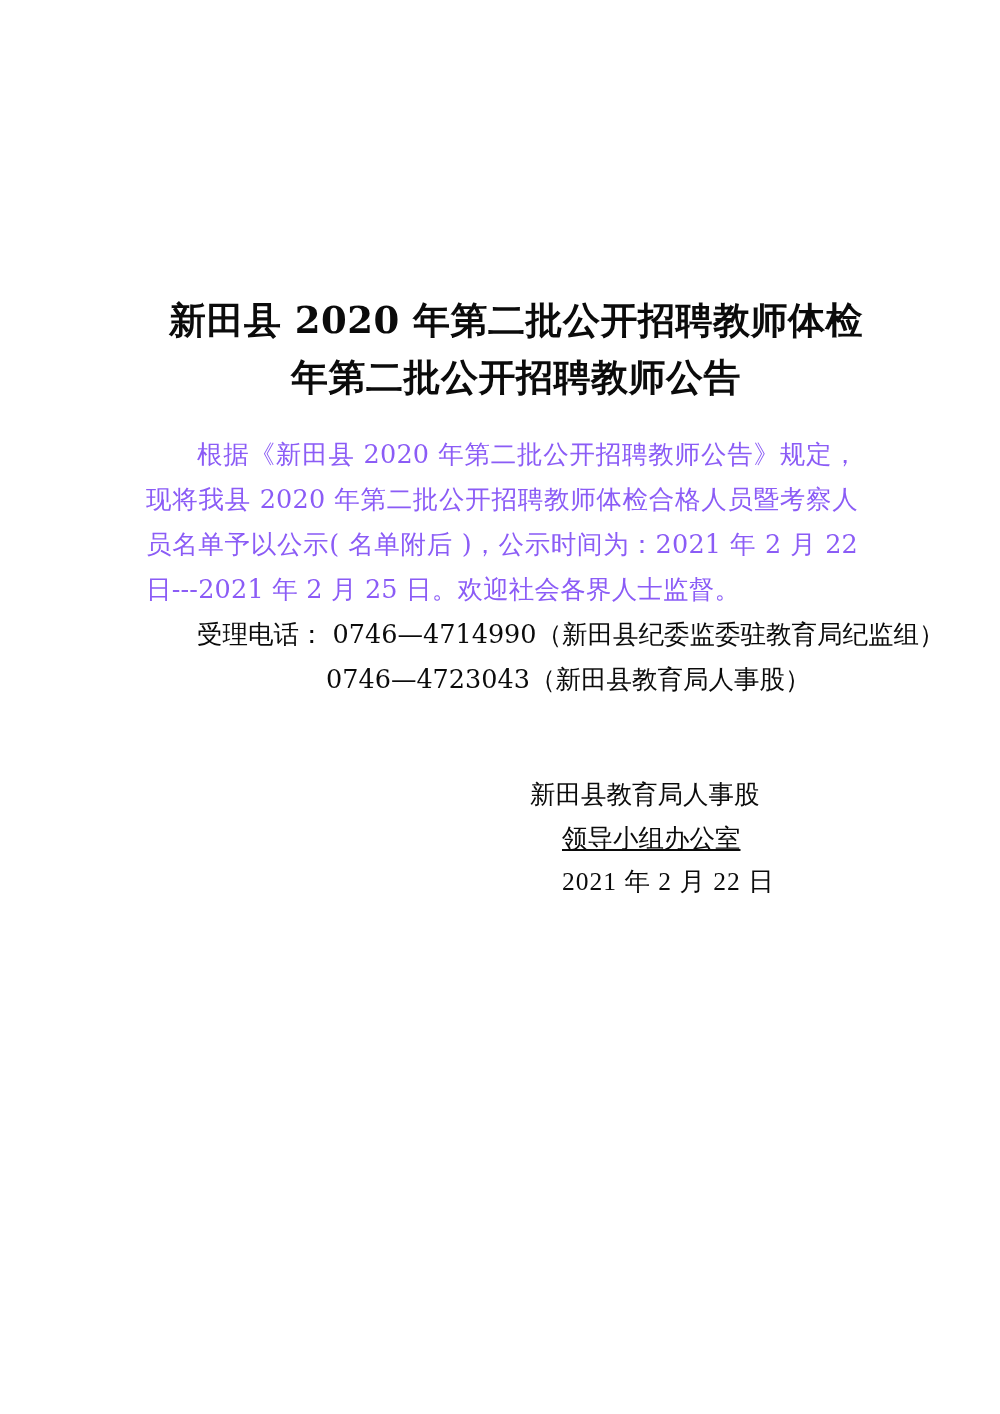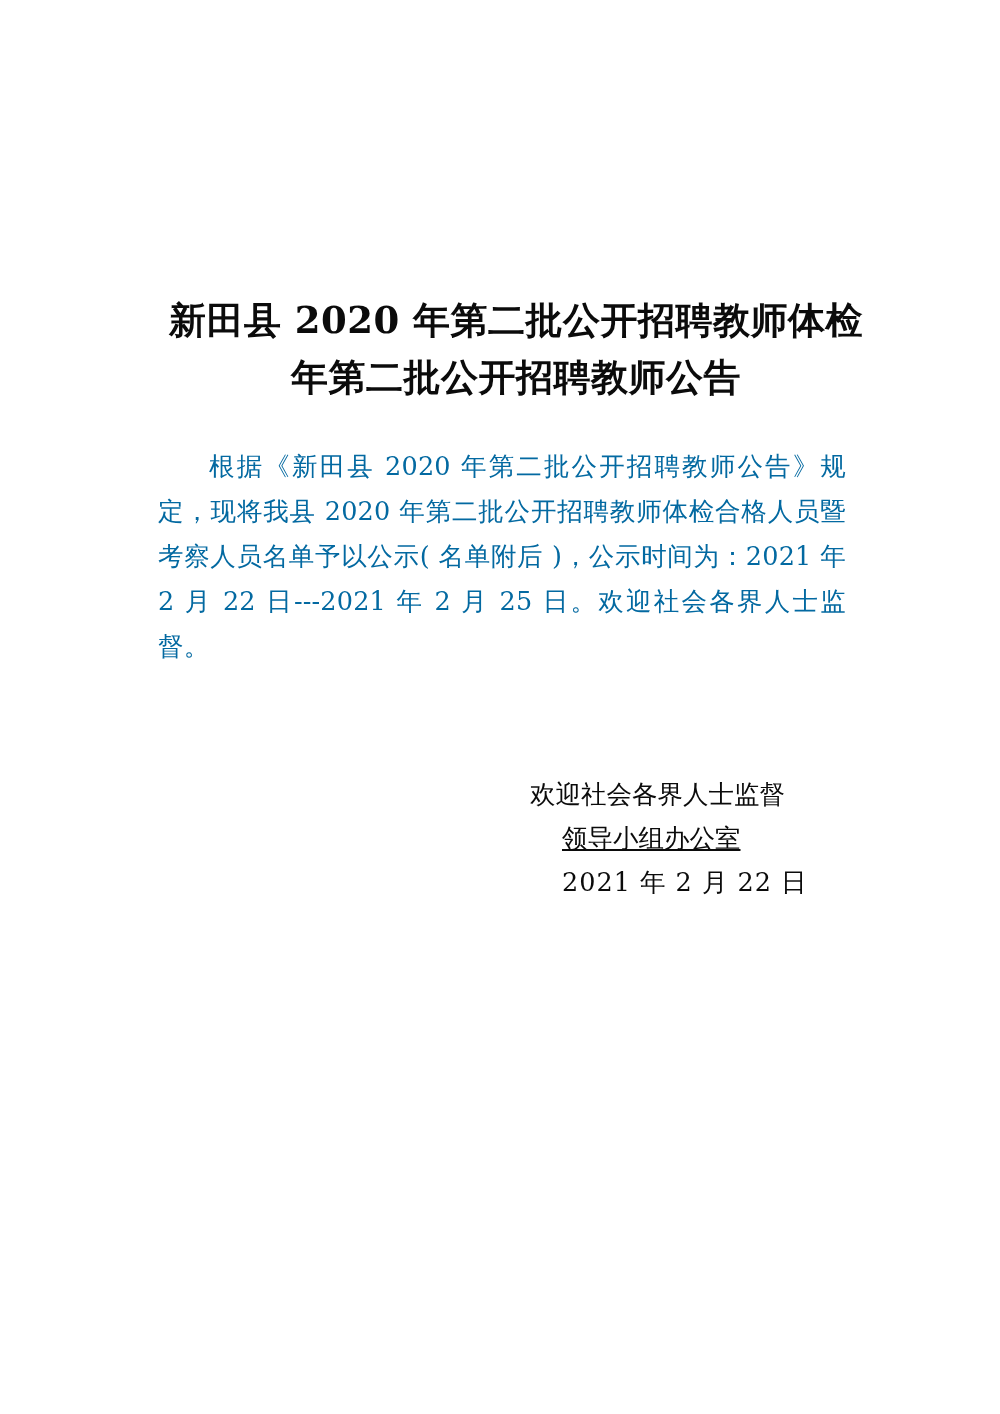--- a/index.html
+++ b/index.html
@@ -39,27 +39,27 @@
     display: block;
     white-space: nowrap;
   }
   .body-block {
     position: absolute;
     top: 432px;
     left: 146px;
     width: 712px;
   }
   .para {
-    margin: 12px;
+    margin: 0;
     font-size: 25.5px;
     line-height: 45px;
     text-align: justify;
     text-justify: inter-ideograph;
     letter-spacing: 0.2px;
-    color: #0369a1;
+    color: #8b5cf6;
   }
   .para.indent {
     text-indent: 51px;
   }
   .phone-block {
     position: absolute;
     top: 612px;
     left: 146px;
     width: 760px;
   }
@@ -85,36 +85,40 @@
   .sig-line {
     margin: 0;
     font-size: 25.5px;
     line-height: 44px;
     color: #0b0b0b;
     text-align: left;
     white-space: nowrap;
   }
   .sig-line.l1 { padding-left: 530px; }
   .sig-line.l2 { padding-left: 562px; text-decoration: underline; }
-  .sig-line.l3 { padding-left: 562px; letter-spacing: 1px; }
+  .sig-line.l3 { padding-left: 562px; letter-spacing: 1px; font-family: Liberation Serif, serif; }
 </style>
 </head>
 <body>
 
 <div class="page">
 
   <h1 class="doc-title">
     <span class="line">新田县 2020 年第二批公开招聘教师体检</span>
     <span class="line">年第二批公开招聘教师公告</span>
   </h1>
 
   <div class="body-block">
     <p class="para indent">根据《新田县 2020 年第二批公开招聘教师公告》规定，现将我县 2020 年第二批公开招聘教师体检合格人员暨考察人员名单予以公示( 名单附后 )，公示时间为：2021 年 2 月 22 日---2021 年 2 月 25 日。欢迎社会各界人士监督。</p>
   </div>
 
+  <div class="phone-block">
+    <p class="phone-line first">受理电话： 0746—4714990（新田县纪委监委驻教育局纪监组）</p>
+    <p class="phone-line second">0746—4723043（新田县教育局人事股）</p>
+  </div>
 
   <div class="signature">
-    <p class="sig-line l1">欢迎社会各界人士监督</p>
+    <p class="sig-line l1">新田县教育局人事股</p>
     <p class="sig-line l2">领导小组办公室</p>
     <p class="sig-line l3">2021 年 2 月 22 日</p>
   </div>
 
 </div>
 
 </body></html>

